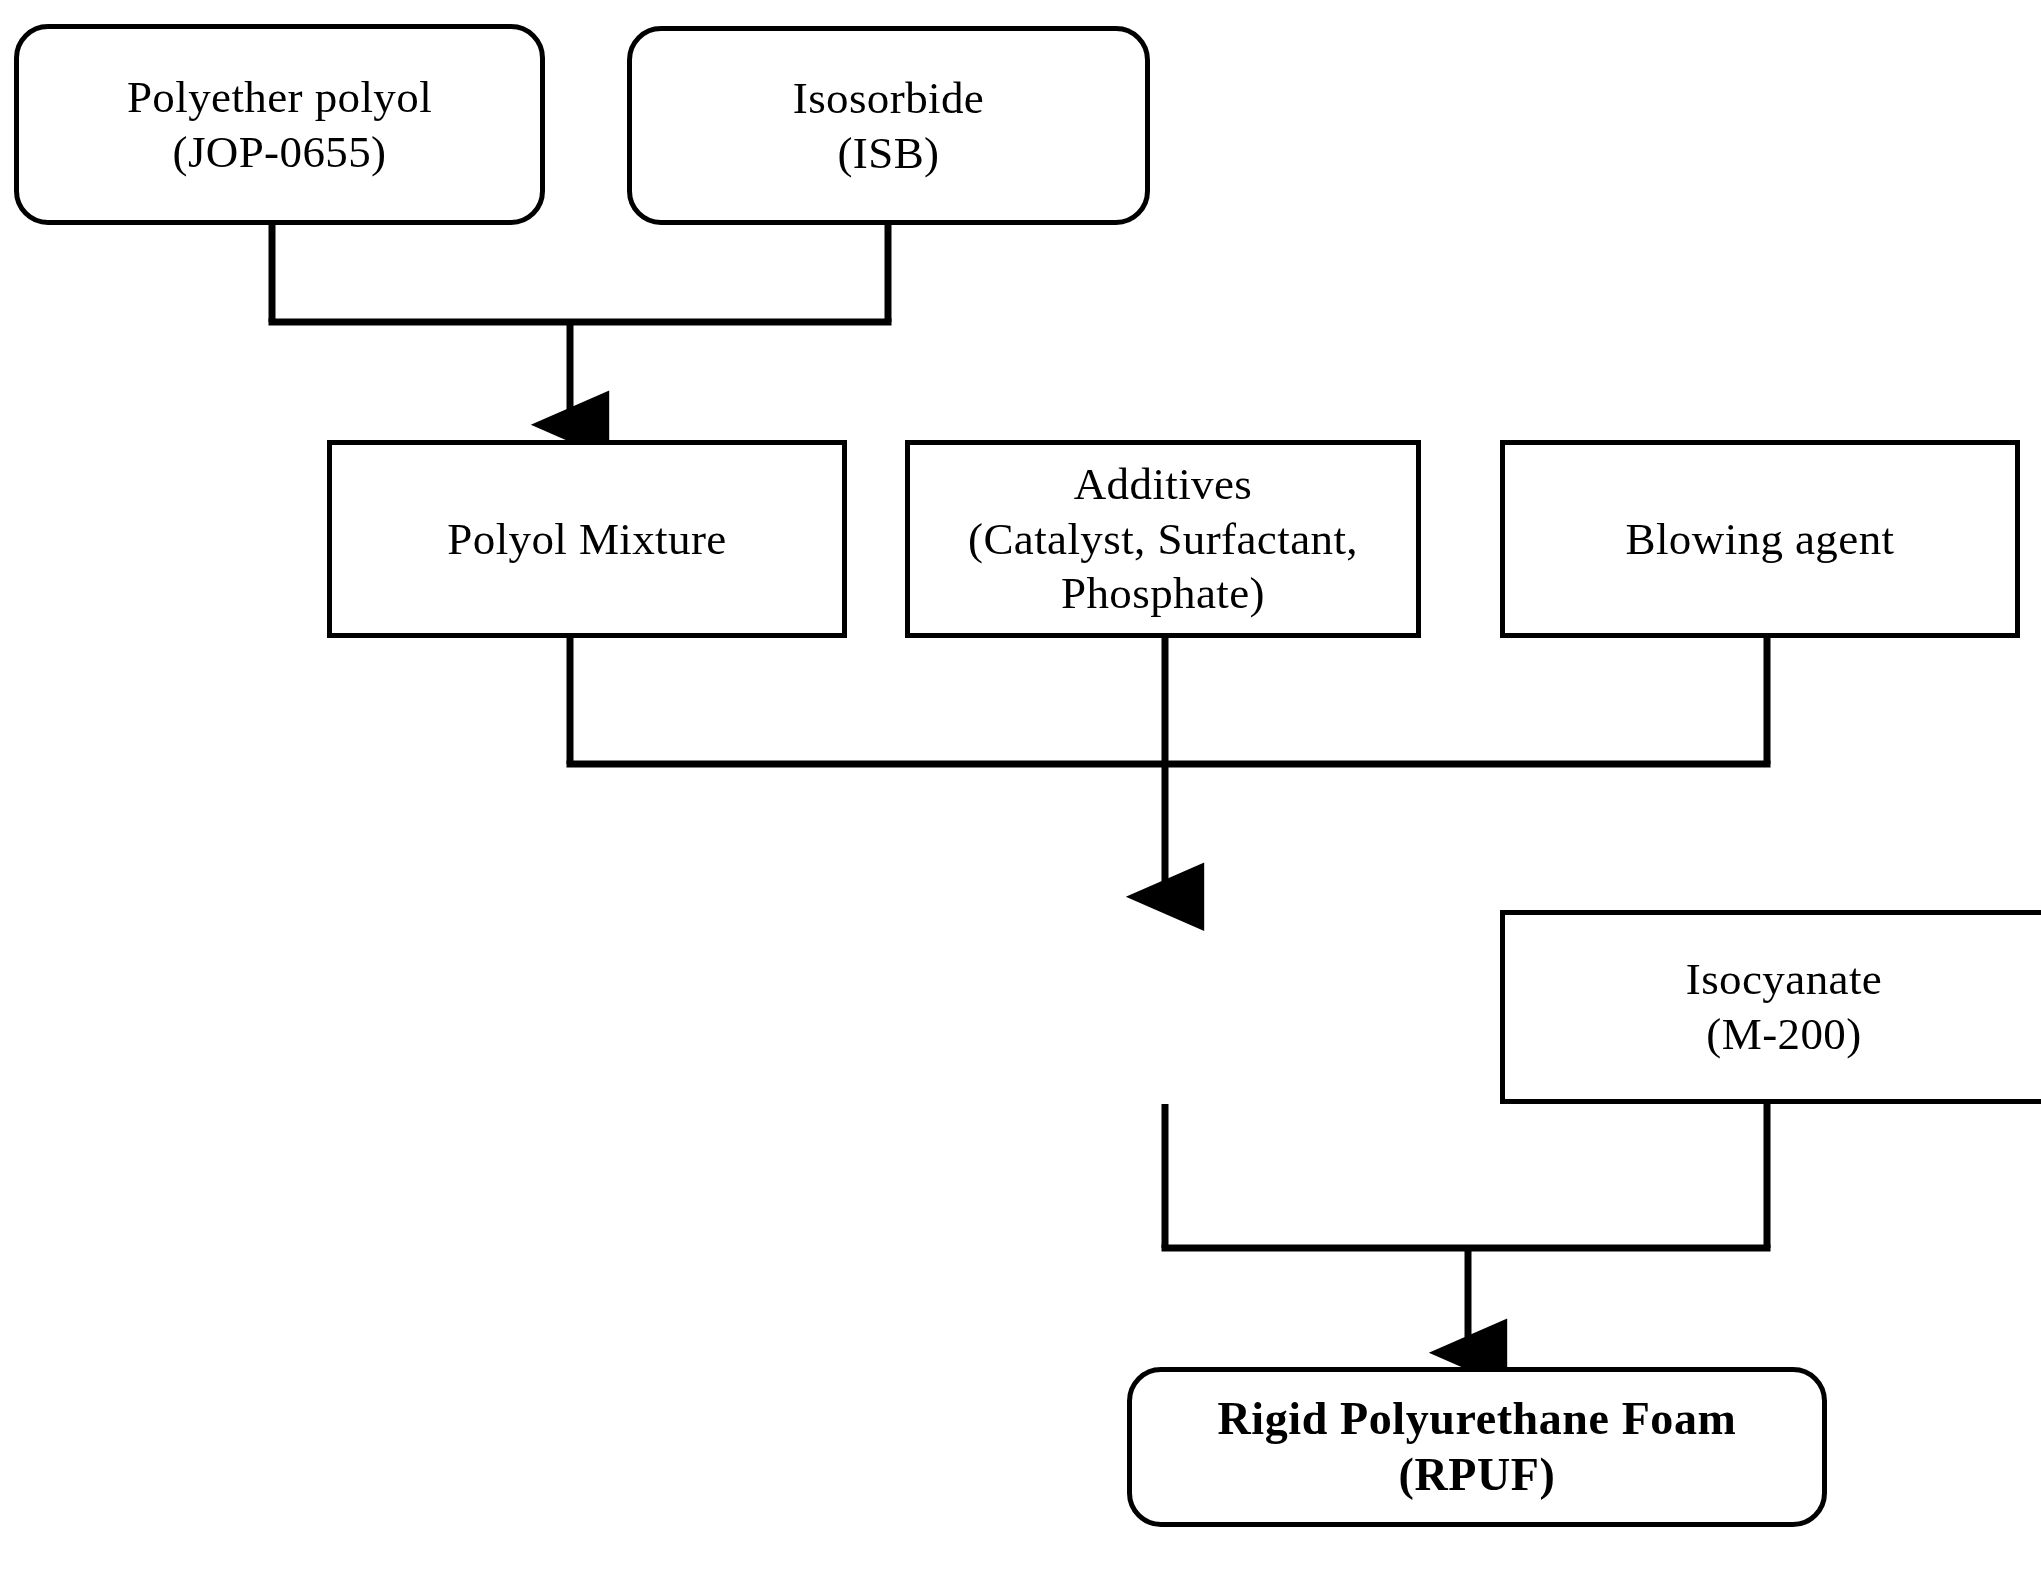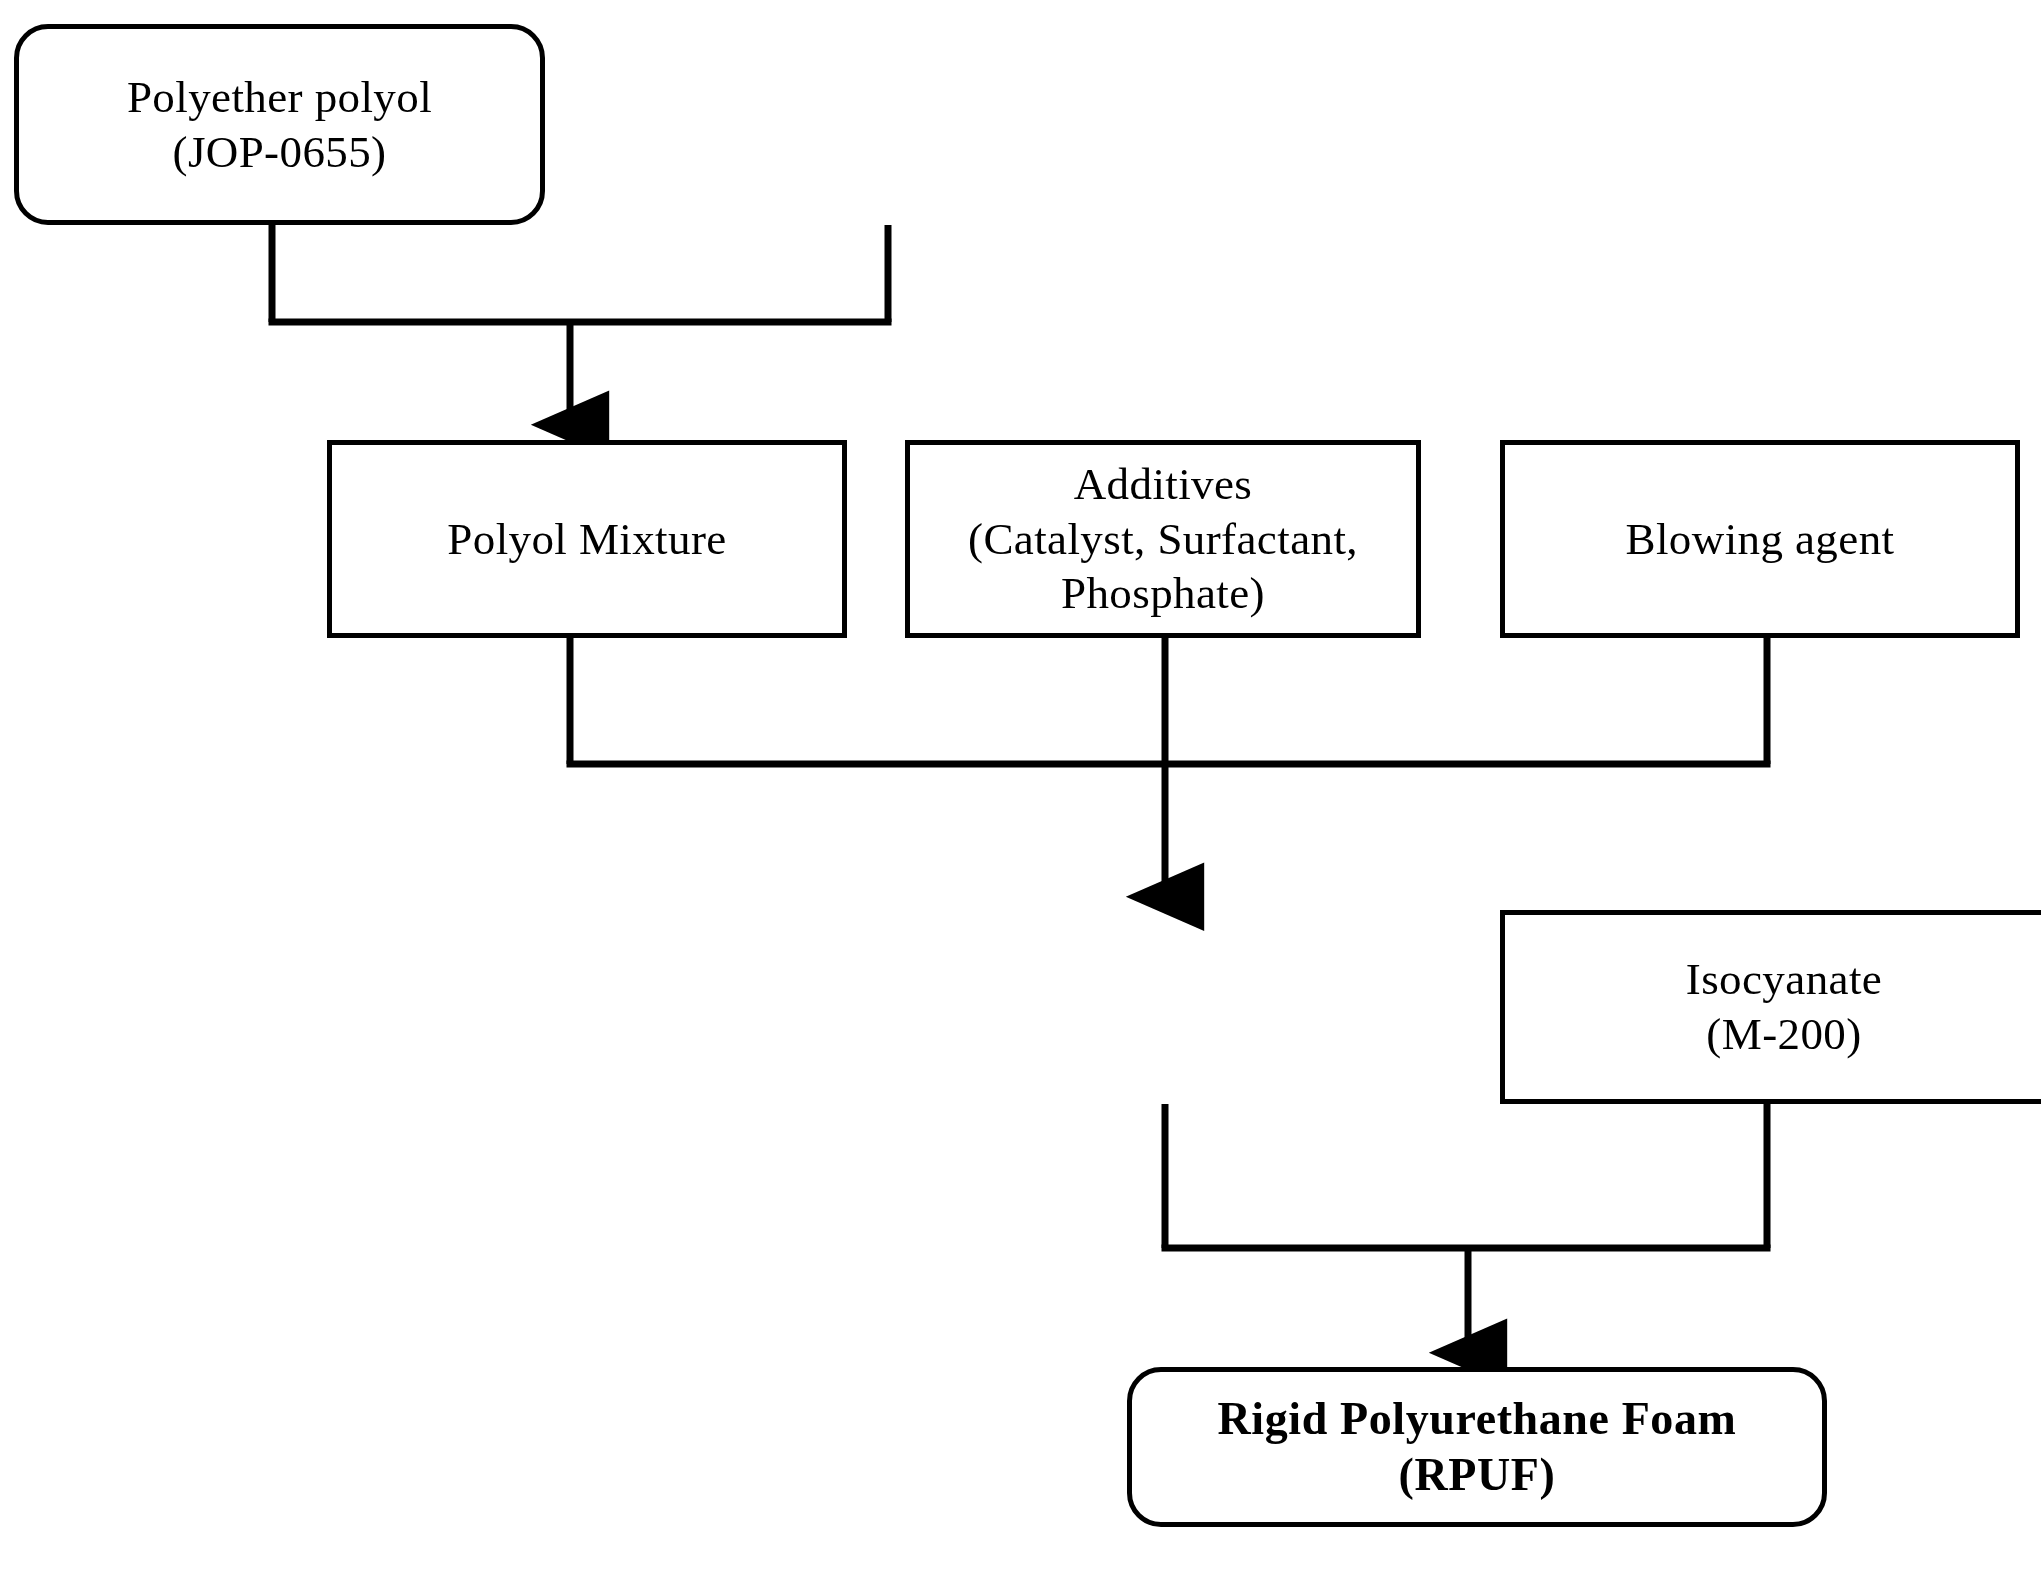--- a/index.html
+++ b/index.html
@@ -85,20 +85,24 @@
       <path d="M 1161.5 1248 L 1770.5 1248" stroke="#000000" stroke-width="7" fill="none"></path>
       <path d="M 1468 1248 L 1468 1352" stroke="#000000" stroke-width="7" fill="none" marker-end="url(#arrowhead)"></path>
     </g>
   </svg>
 
   <div class="node rounded" style="left: 14px; top: 24px; width: 531px; height: 201px;">
     <span class="label">Polyether polyol
 (JOP-0655)</span>
   </div>
 
+  <div class="node rounded" style="left: 627px; top: 26px; width: 523px; height: 199px;">
+    <span class="label">Isosorbide
+(ISB)</span>
+  </div>
 
   <div class="node" style="left: 308px; top: 440px; width: 520px; height: 198px; margin-left: 19px;">
     <span class="label">Polyol Mixture</span>
   </div>
 
   <div class="node" style="left: 905px; top: 440px; width: 516px; height: 198px;">
     <span class="label">Additives
 (Catalyst, Surfactant,
 Phosphate)</span>
   </div>

